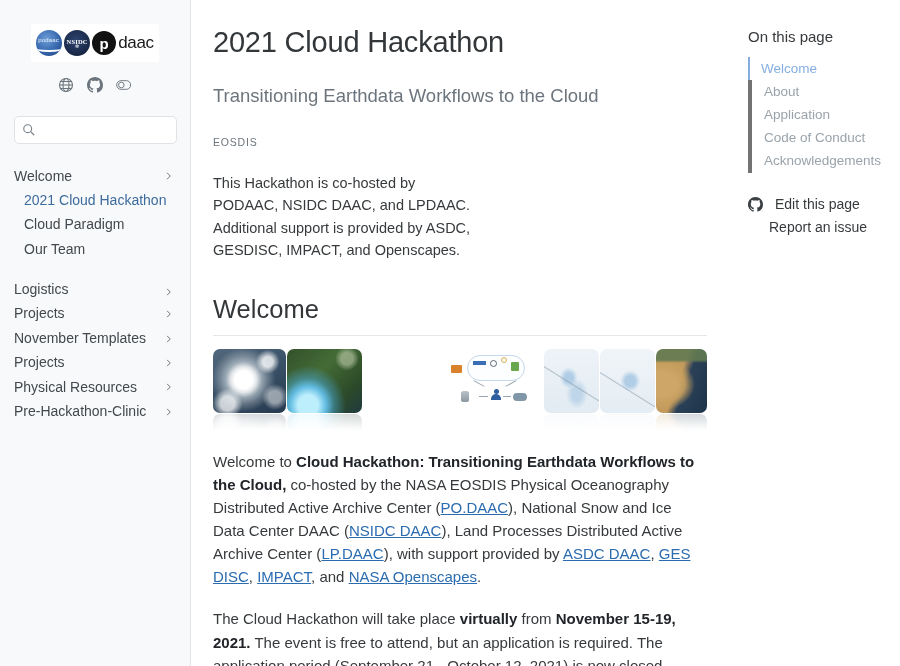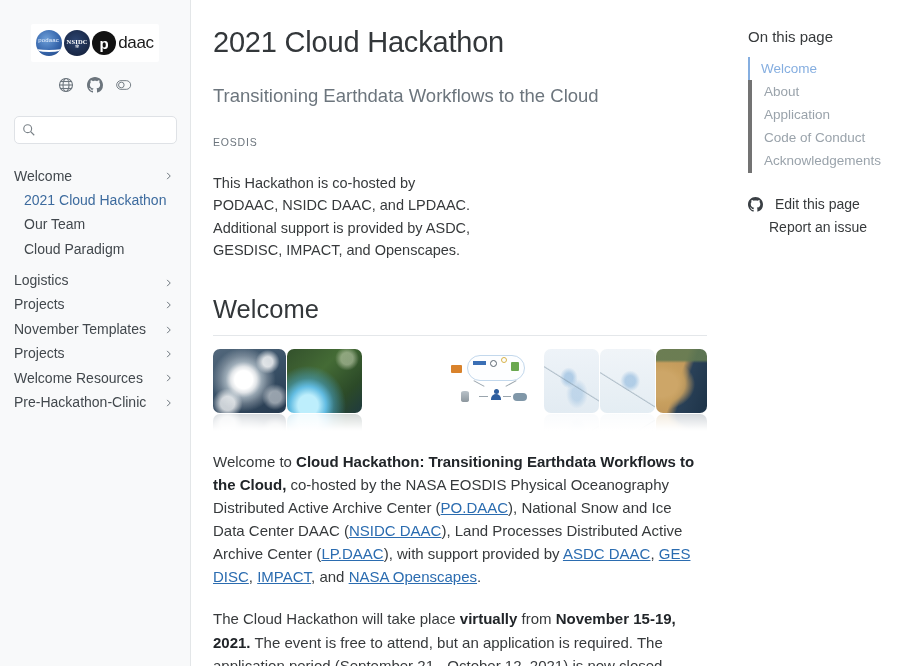--- a/index.html
+++ b/index.html
@@ -24,21 +24,21 @@
   .icon-btn svg { width: 16px; height: 16px; }
 
   .search-wrap { margin-top: 23px; position: relative; }
   .search-input { width: 163px; height: 28px; border: 1px solid #dfe2e6; border-radius: 5px; background: #fff; padding: 0 8px 0 28px; font-size: 13px; color: #373a3c; outline: none; }
   .search-icon { position: absolute; left: 8px; top: 7px; width: 14px; height: 14px; }
 
   .nav { margin-top: 20px; list-style: none; }
   .nav li { display: flex; align-items: center; justify-content: space-between; font-size: 14px; color: #42484d; padding: 4.5px 0; cursor: pointer; line-height: 1.1; }
   .nav li.sub { padding-left: 10px; }
   .nav li.active { color: #3d6b9e; }
-  .nav li.group-gap { margin-top: 7px; align-items: flex-end; }
+  .nav li.group-gap { margin-top: 16px; align-items: flex-end; }
   .nav .chev { flex: 0 0 auto; margin-right: 2px; }
 
   
   .main { width: 546px; flex: 0 0 546px; padding: 26px 30px 0 22px; }
   .page-title { font-size: 29px; font-weight: 400; color: #33373a; letter-spacing: -0.2px; }
   .page-subtitle { font-size: 18.5px; font-weight: 400; color: #6c757d; margin-top: 26px; }
   .author-label { margin-top: 29px; font-size: 10.5px; letter-spacing: .8px; color: #6c757d; }
   .author-text { margin-top: 24px; font-size: 14.5px; line-height: 1.55; color: #373a3c; width: 262px; }
 
   .section-title { margin-top: 33px; font-size: 25.5px; font-weight: 400; color: #33373a; }
@@ -170,24 +170,24 @@
       <li>
           <span>Welcome</span>
           <svg class="chev" width="10" height="10" viewBox="0 0 16 16">
             <path d="M5 3l5 5-5 5" fill="none" stroke="#6c757d" stroke-width="1.6"></path>
           </svg>
         </li>
       <li class="sub active">
           <span>2021 Cloud Hackathon</span>
         </li>
       <li class="sub">
+          <span>Cloud Paradigm</span>
+        </li>
+      <li class="sub">
           <span>Our Team</span>
-        </li>
-      <li class="sub">
-          <span>Cloud Paradigm</span>
         </li>
       <li class="group-gap">
           <span>Logistics</span>
           <svg class="chev" width="10" height="10" viewBox="0 0 16 16">
             <path d="M5 3l5 5-5 5" fill="none" stroke="#6c757d" stroke-width="1.6"></path>
           </svg>
         </li>
       <li>
           <span>Projects</span>
           <svg class="chev" width="10" height="10" viewBox="0 0 16 16">
@@ -200,21 +200,21 @@
             <path d="M5 3l5 5-5 5" fill="none" stroke="#6c757d" stroke-width="1.6"></path>
           </svg>
         </li>
       <li>
           <span>Projects</span>
           <svg class="chev" width="10" height="10" viewBox="0 0 16 16">
             <path d="M5 3l5 5-5 5" fill="none" stroke="#6c757d" stroke-width="1.6"></path>
           </svg>
         </li>
       <li>
-          <span>Welcome Resources</span>
+          <span>Physical Resources</span>
           <svg class="chev" width="10" height="10" viewBox="0 0 16 16">
             <path d="M5 3l5 5-5 5" fill="none" stroke="#6c757d" stroke-width="1.6"></path>
           </svg>
         </li>
       <li>
           <span>Pre-Hackathon-Clinic</span>
           <svg class="chev" width="10" height="10" viewBox="0 0 16 16">
             <path d="M5 3l5 5-5 5" fill="none" stroke="#6c757d" stroke-width="1.6"></path>
           </svg>
         </li>

